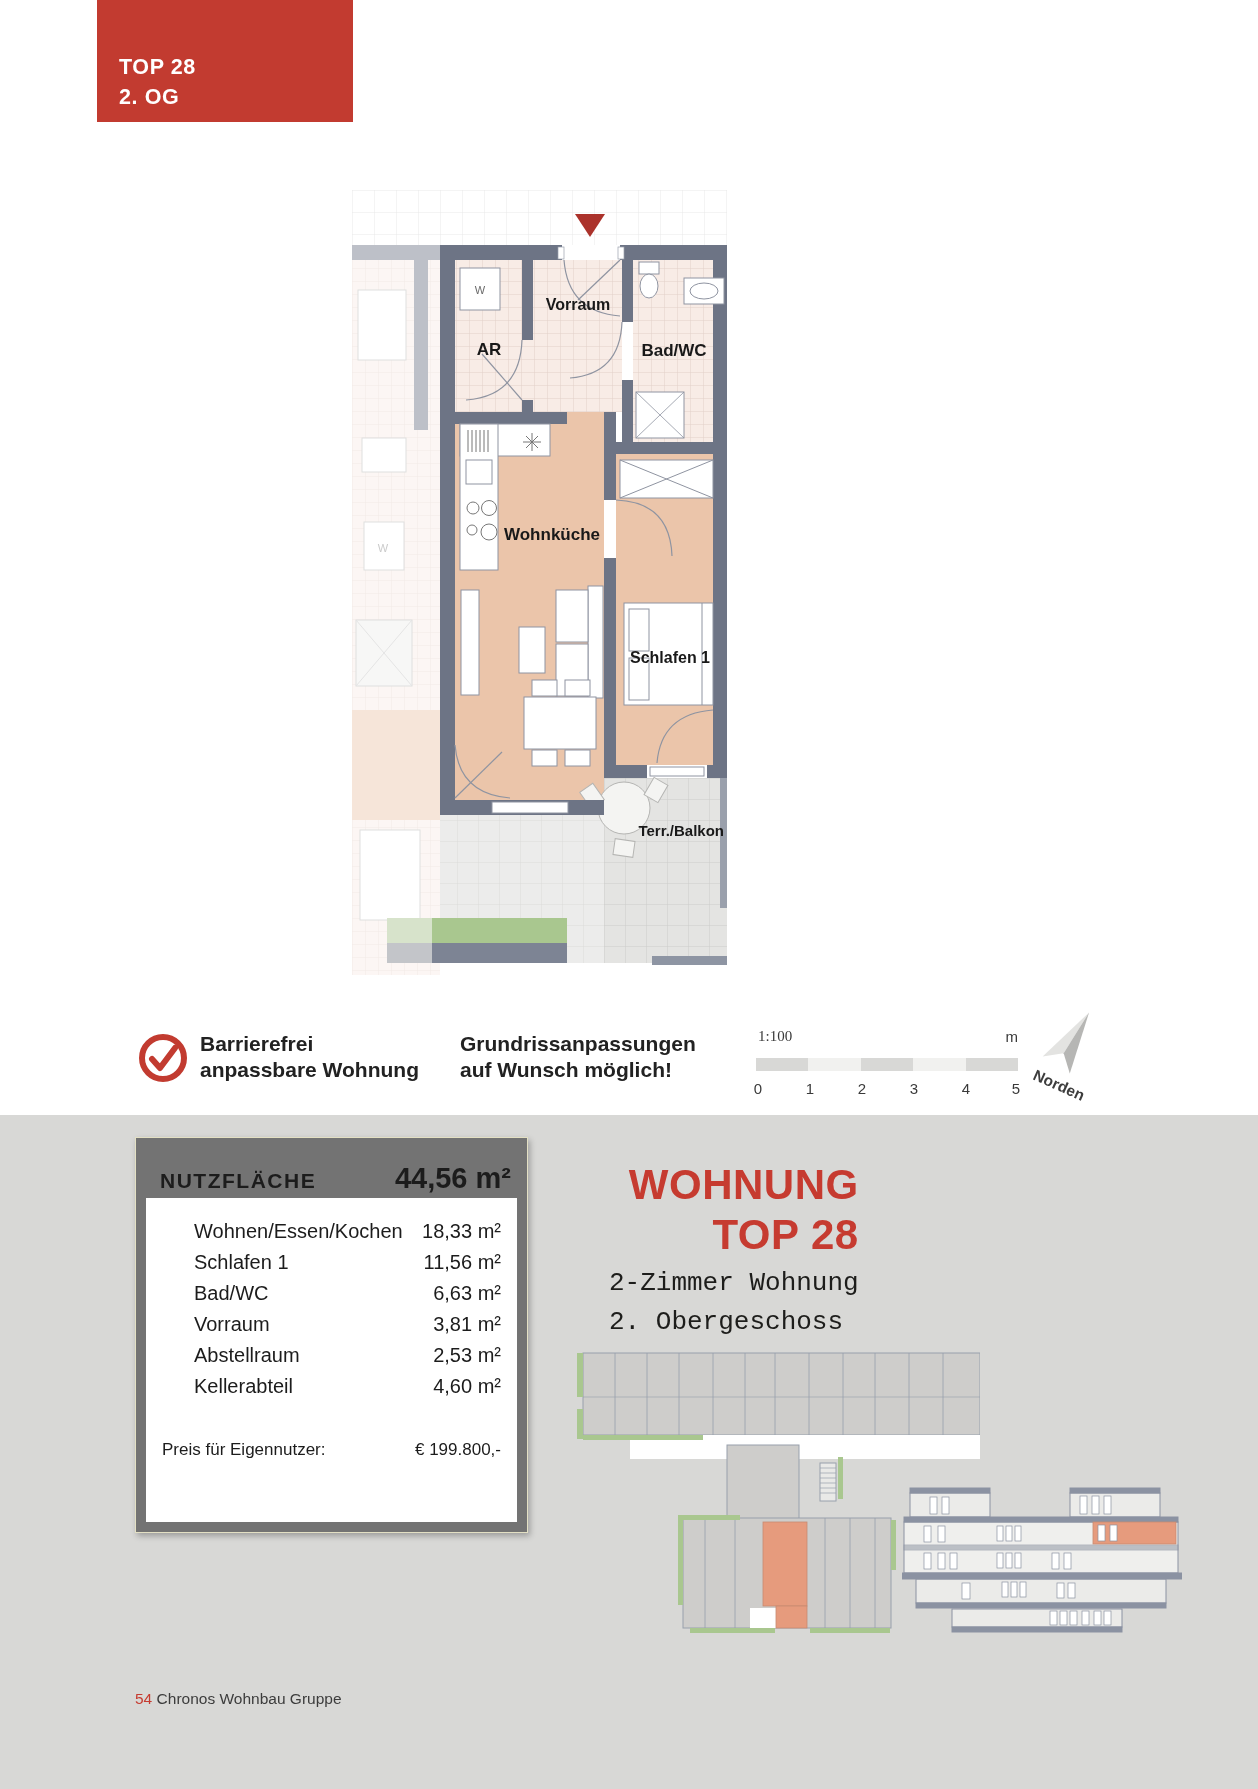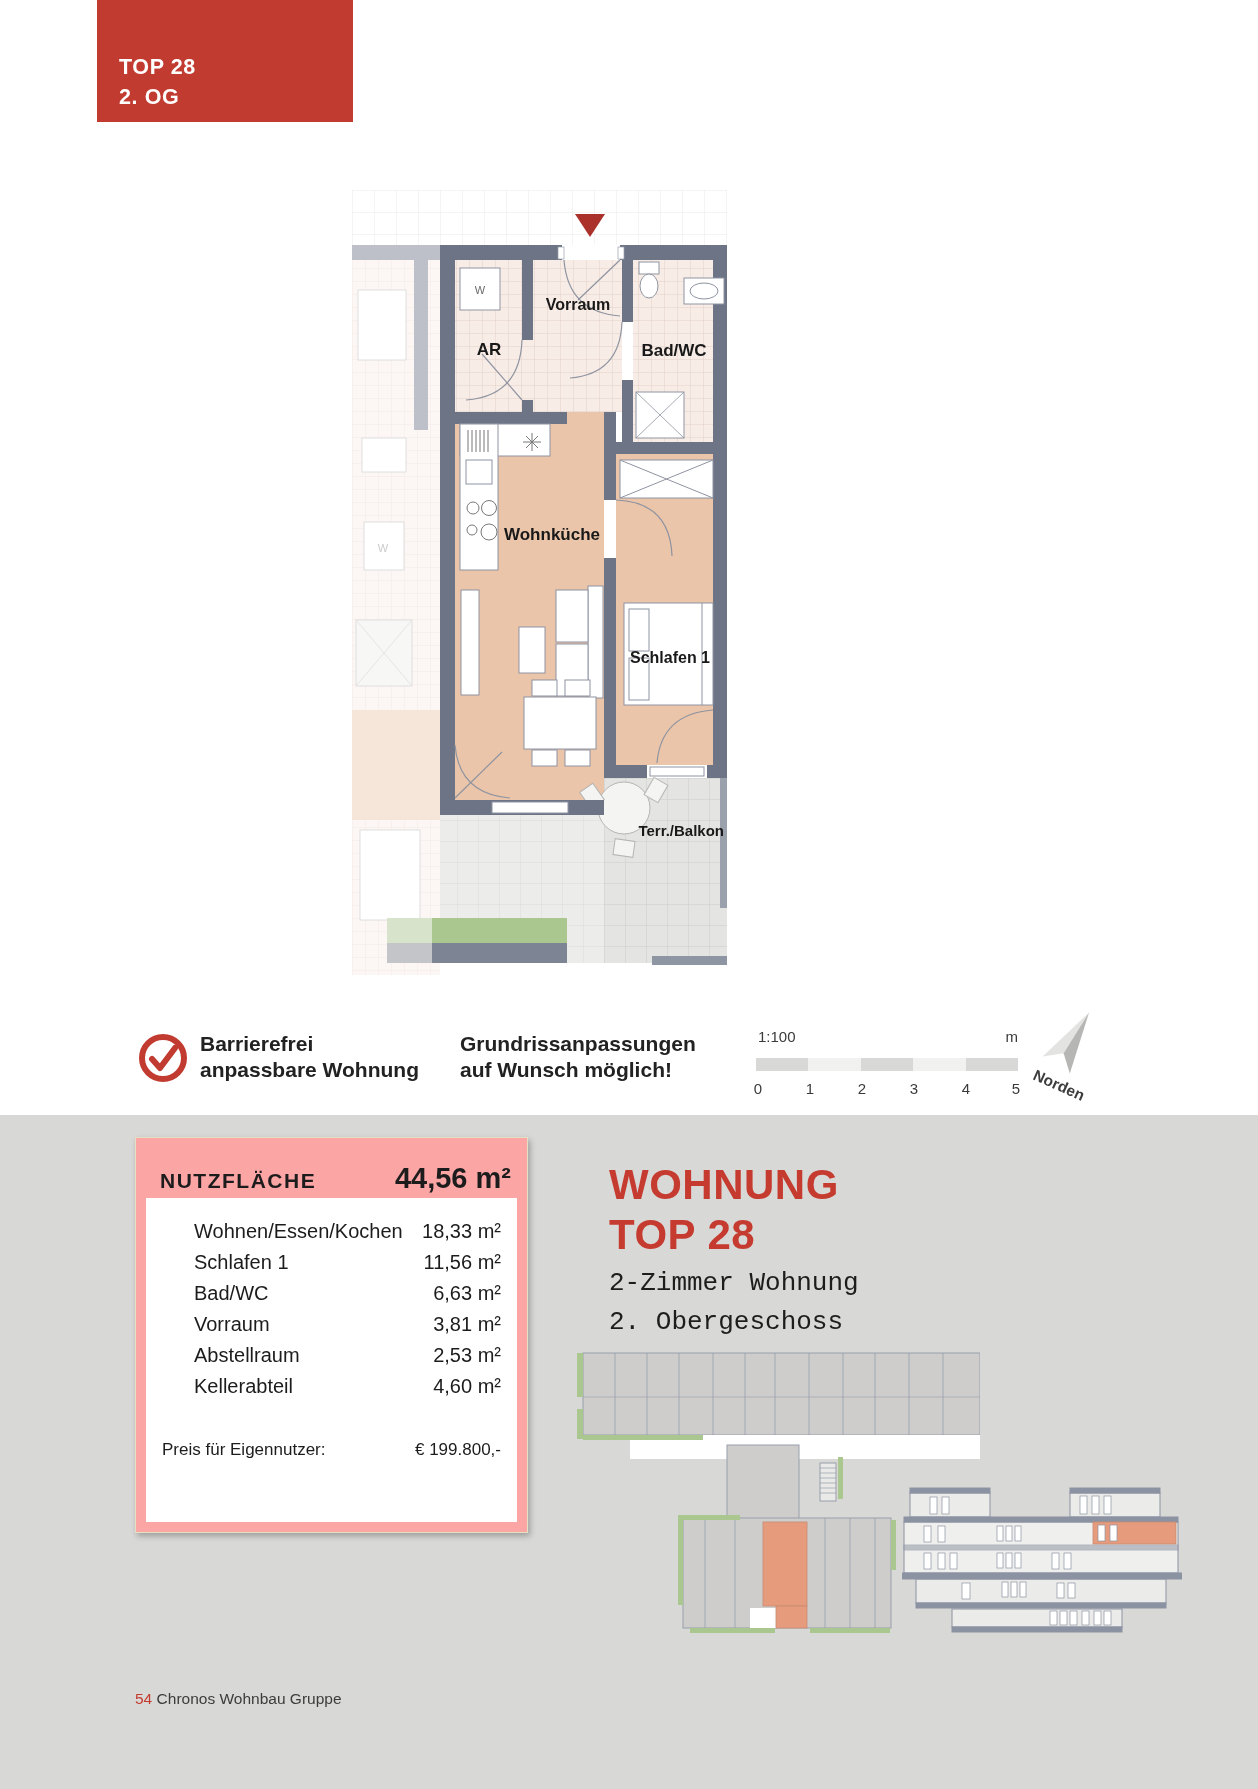--- a/index.html
+++ b/index.html
@@ -8,48 +8,48 @@
   .abs{position:absolute;}
 
   
   .toptag{left:97px;top:0;width:256px;height:122px;background:#c23b30;color:#fff;
           font-weight:bold;font-size:21.5px;letter-spacing:.6px;line-height:30px;
           padding:52px 0 0 22px;box-sizing:border-box;}
 
   
   .checkrow-text{font-weight:bold;font-size:21px;line-height:26px;color:#222;}
   .scalebar{left:756px;top:1028px;width:262px;height:80px;font-size:15px;color:#3a3a3a;}
-  .scalebar .ratio{position:absolute;left:2px;top:0;}
+  .scalebar .ratio{position:absolute;left:2px;top:0;font-family:Liberation Serif, serif;}
   .scalebar .unit{position:absolute;right:0;top:0;}
   .scalebar .bar{position:absolute;left:0;top:30px;width:262px;height:13px;display:flex;}
   .scalebar .bar div{flex:1;}
   .scalebar .bar div:nth-child(odd){background:#d8d8d6;}
   .scalebar .bar div:nth-child(even){background:#f1f1ef;}
   .scalebar .ticks{position:absolute;left:0;top:52px;width:262px;height:20px;}
   .scalebar .ticks span{position:absolute;transform:translateX(-50%);}
 
   
   .grayband{left:0;top:1115px;width:1258px;height:674px;background:#d8d8d6;}
 
   
-  .card{left:135px;top:1137px;width:393px;height:396px;background:#fca5a5;
+  .card{left:135px;top:1137px;width:393px;height:396px;background:#737373;
         box-shadow:2px 3px 6px rgba(0,0,0,.28);border:1px solid #e3e0c4;box-sizing:border-box;}
   .card .head{position:absolute;left:24px;right:16px;top:24px;display:flex;
               justify-content:space-between;align-items:baseline;}
   .card .head .t{font-weight:bold;font-size:21px;letter-spacing:1.5px;}
   .card .head .v{font-weight:bold;font-size:29px;}
   .card .body{position:absolute;left:10px;right:10px;top:60px;bottom:10px;background:#fff;
               padding:18px 16px 0 16px;box-sizing:border-box;}
   .arow{display:flex;justify-content:space-between;font-size:20px;line-height:31px;margin-left:32px;}
   .arow.gap{margin-top:12px;}
   .prow{display:flex;justify-content:space-between;font-size:17px;font-weight:normal;margin-top:38px;}
 
   
   .unit-title{left:609px;top:1160px;line-height:1;}
-  .unit-title .red{color:#c63b30;font-weight:bold;font-size:42px;letter-spacing:.5px;line-height:50px;}
+  .unit-title .red{color:#c63b30;font-weight:bold;font-size:42px;letter-spacing:.5px;line-height:50px;text-align:right;}
   .unit-title .sub{color:#1d1d1b;font-size:26px;line-height:32px;margin-top:7px;font-family:Liberation Mono, monospace;}
 
   .footer{left:135px;top:1690px;font-size:15.5px;color:#3c3c3c;}
   .footer .num{color:#c63b30;}
 
   svg text{font-family:"Liberation Sans", sans-serif;}
 </style>
 </head>
 <body>
 

